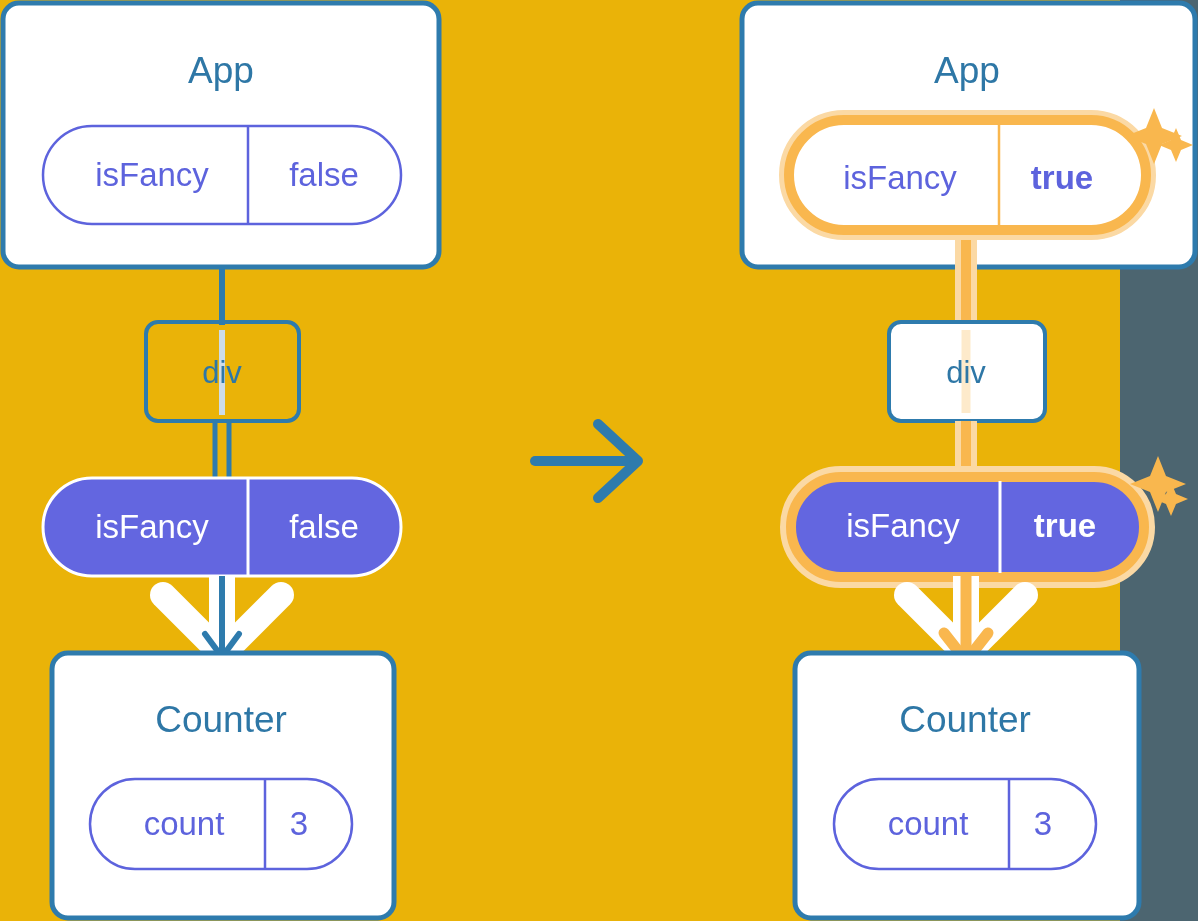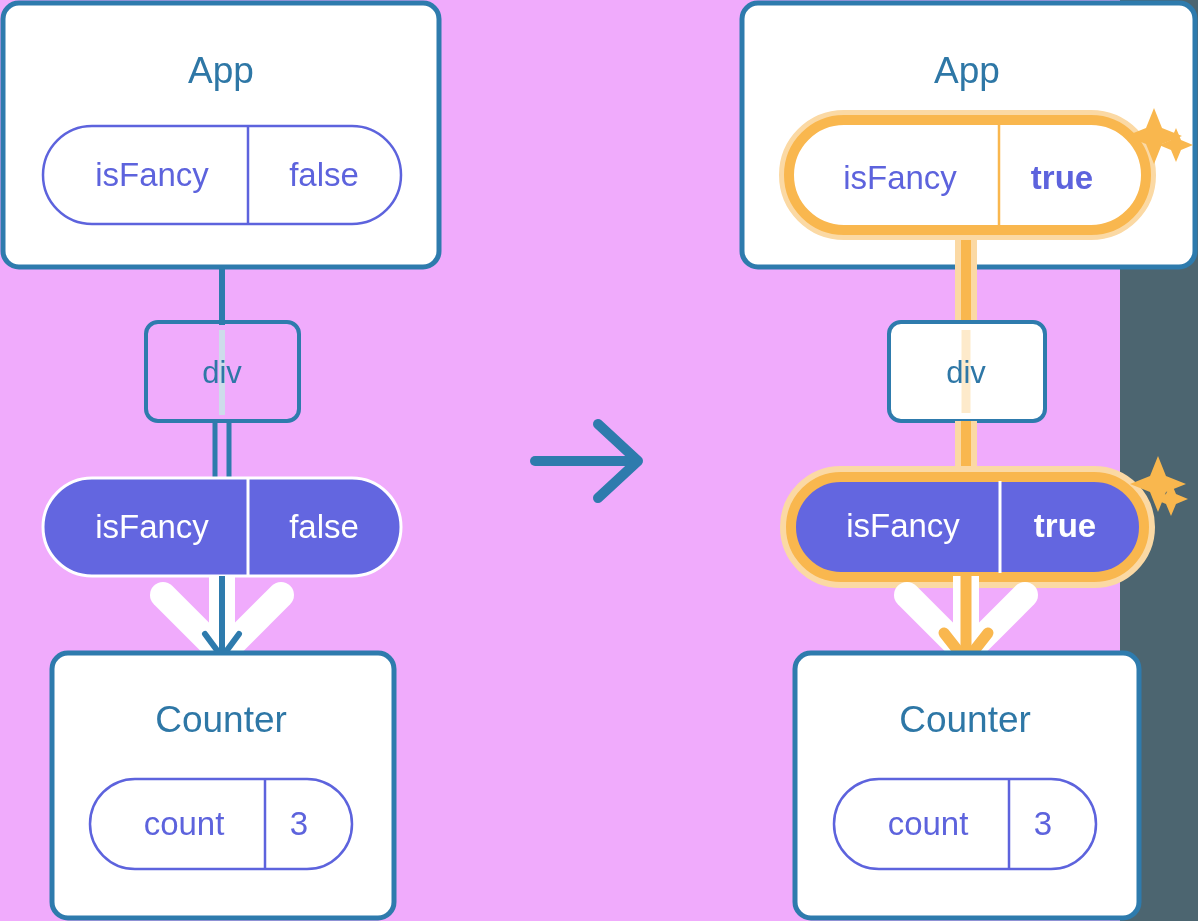--- a/index.html
+++ b/index.html
@@ -10,21 +10,21 @@
   body {
     width: 1198px;
     height: 921px;
     overflow: hidden;
     font-family: "Liberation Sans", sans-serif;
   }
   #stage {
     position: relative;
     width: 1120px;
     height: 921px;
-    background: #f0abfc;
+    background: #eab308;
   }
   #svg-root {
     position: absolute;
     left: 0;
     top: 0;
     width: 1198px;
     height: 921px;
   }
   .card-title {
     font-size: 37px;

